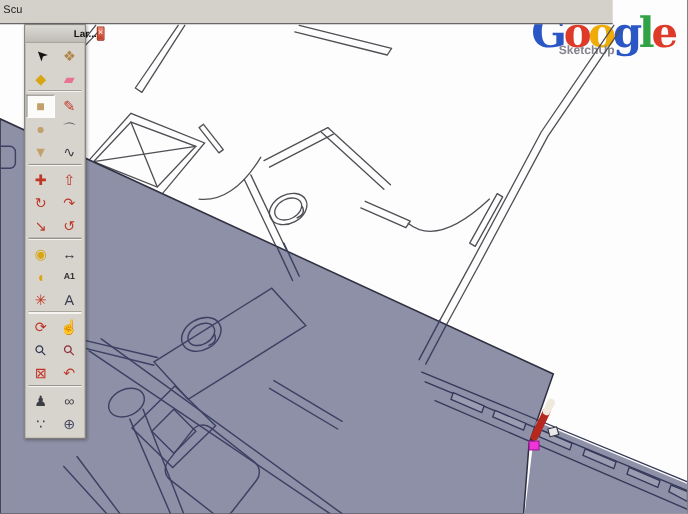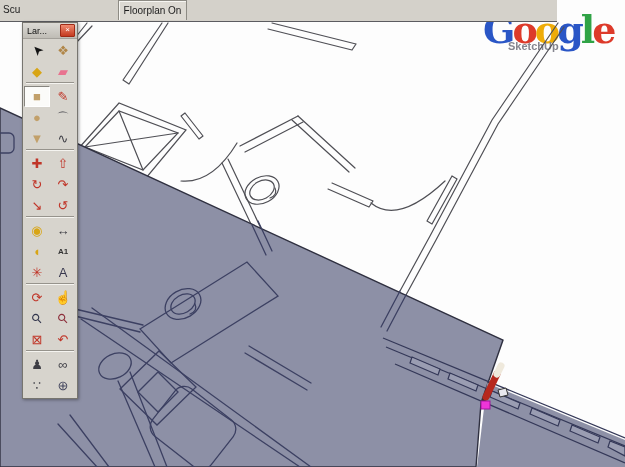--- a/index.html
+++ b/index.html
@@ -23,42 +23,41 @@
   .logo-sub{position:absolute;left:508px;top:40px;z-index:1;font-family:"Liberation Sans",sans-serif;
             font-weight:bold;font-size:11px;color:#85858f;letter-spacing:0;text-align:center;}
   
   svg.model{position:absolute;left:0;top:0;z-index:3;}
   
   .palette{position:absolute;left:22px;top:22px;width:54px;background:#d7d4cd;z-index:5;
            border:1px solid #77756f;box-shadow:1px 1px 3px rgba(0,0,0,.35);}
   .pal-title{height:13px;display:flex;align-items:center;justify-content:space-between;
              padding:1px 2px 1px 4px;background:linear-gradient(#dcdad5,#bfbcb5);
              border-bottom:1px solid #a3a09a;}
-  .pal-title-text{font-size:9px;font-weight:normal;color:#111;}
+  .pal-title-text{font-size:9px;font-weight:bold;color:#111;margin-left:40px;}
   .pal-close{width:13px;height:11px;background:linear-gradient(#f08a70,#c43a20);
              border:1px solid #9e2a16;border-radius:1px;color:#fff;font-size:8px;line-height:9px;
              text-align:center;cursor:pointer;}
   .pal-grid{display:grid;grid-template-columns:1fr 1fr;padding:1px 1px 2px 1px;}
   .tool{height:21px;display:flex;align-items:center;justify-content:center;font-size:13px;
         cursor:pointer;}
   .tool span{display:inline-block;line-height:1;}
   .tool.small span{font-size:8px;font-weight:bold;}
   .tool.pressed{background:#fbfbf9;border:1px solid;border-color:#87857f #ffffff #ffffff #87857f;
                 box-sizing:border-box;}
   .pal-sep{grid-column:1/3;height:4px;margin:0 2px;
            background:linear-gradient(#96938c 0,#96938c 1px,#f5f4f0 1px,#f5f4f0 2px,transparent 2px);}
 </style>
 </head>
 <body>
 
 <div class="screen">
 
   <div class="tabstrip">
     <span class="tab-first">Scu</span>
-    <div class="tab-on">Floorplan On</div>
   </div>
 
   <div class="logo" id="logo-letters"><span style="color: rgb(42, 86, 198);">G</span><span style="color: rgb(221, 58, 42);">o</span><span style="color: rgb(239, 172, 8);">o</span><span style="color: rgb(42, 86, 198);">g</span><span style="color: rgb(48, 163, 70);">l</span><span style="color: rgb(221, 58, 42);">e</span></div>
   <div class="logo-sub">SketchUp</div>
 
   <svg class="model" width="625" height="467" viewBox="0 0 625 467">
 
     <g stroke="#4f4f55" stroke-width="1.2" fill="none" stroke-linecap="round">
       <path d="M162,23 L123,80 M168,23 L129,84 M123,80 L129,84"></path>
       <path d="M75,44 L92,26 M75,38 L87,23"></path>

